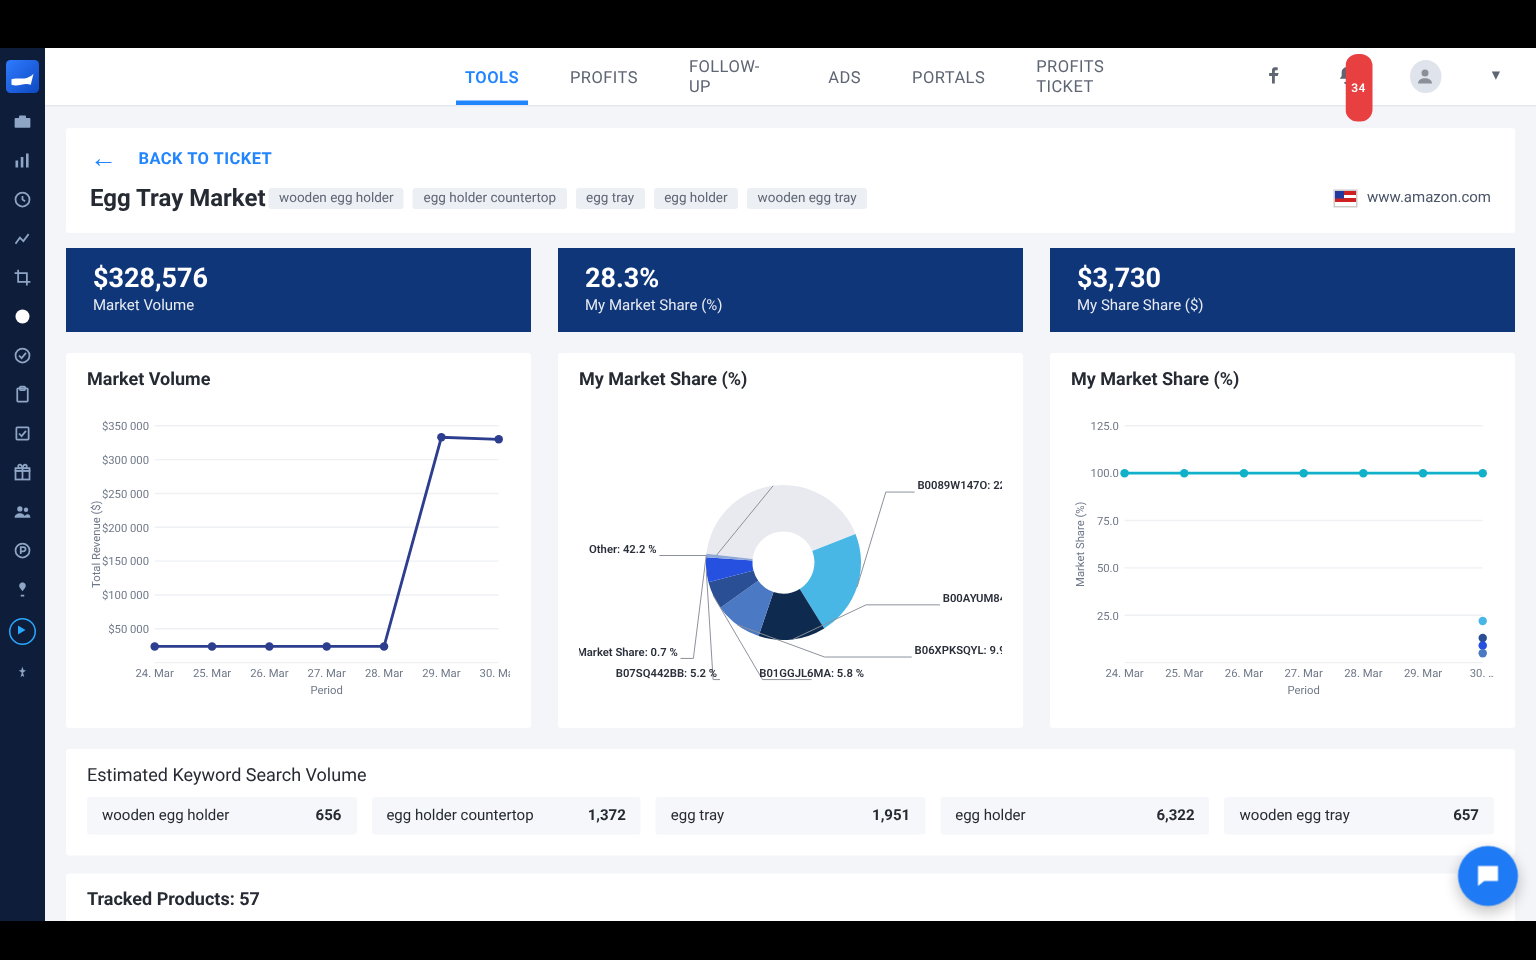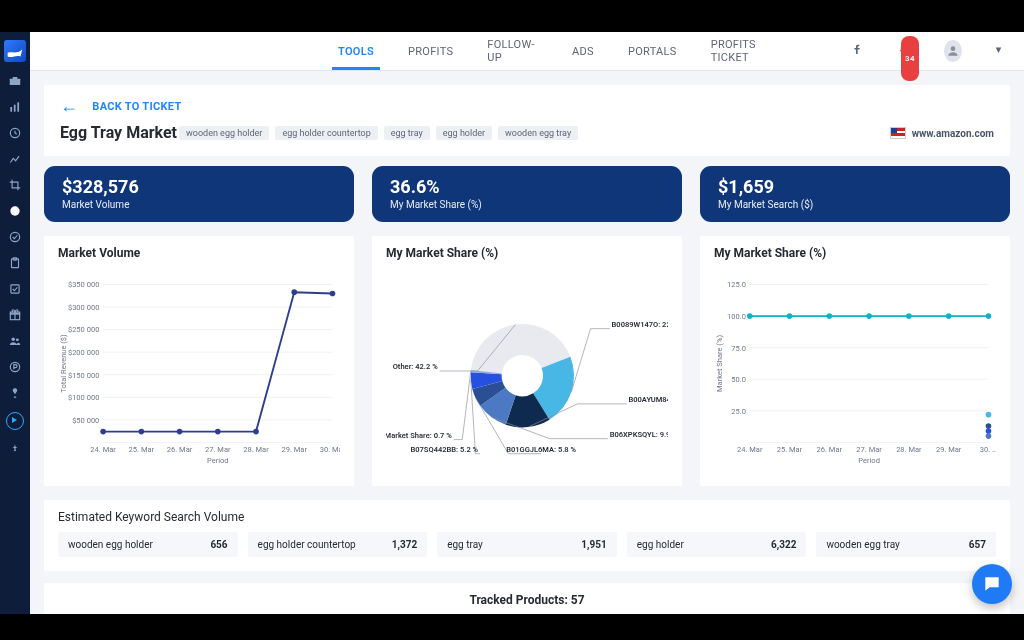--- a/index.html
+++ b/index.html
@@ -28,62 +28,62 @@
   .sidebar .ic{width:14px;height:14px;color:#8ea5c5;}
   .sidebar .ic.active{color:#fff;}
   .sidebar .ic svg{width:100%;height:100%;display:block;}
   .sidebar .round{width:16px;height:16px;border:1.5px solid #6b82a6;border-radius:50%;}
   .sidebar .round.play{border-color:#2aa8ff;}
   .sidebar .round.play::after{content:"";display:block;width:0;height:0;border-left:5px solid #2aa8ff;border-top:3px solid transparent;border-bottom:3px solid transparent;margin:4px 0 0 5px;}
 
   .main{flex:1;display:flex;flex-direction:column;overflow:hidden;}
   .topnav{background:#fff;border-bottom:1px solid var(--line);height:38px;display:flex;align-items:center;padding:0 20px 0 280px;gap:34px;font-size:11px;letter-spacing:.3px;}
   .topnav .tab{color:#5e6573;cursor:pointer;}
-  .topnav .tab.active{color:var(--accent);font-weight:600;position:relative;margin-left:28px;}
+  .topnav .tab.active{color:var(--accent);font-weight:600;position:relative;}
   .topnav .tab.active::after{content:"";position:absolute;left:-6px;right:-6px;bottom:-12px;height:3px;background:var(--accent);}
   .topnav .spacer{flex:1;}
   .topnav .icon{width:16px;height:16px;color:#5e6573;position:relative;}
   .topnav .badge{position:absolute;top:-7px;right:-9px;background:#e84040;color:#fff;border-radius:8px;padding:18px 4px;font-size:8px;font-weight:600;}
   .avatar{width:22px;height:22px;border-radius:50%;background:#dfe4ec;display:flex;align-items:center;justify-content:center;}
 
   .page{flex:1;overflow:auto;padding:14px 14px 0 14px;}
   .backrow{display:flex;align-items:center;gap:14px;color:var(--accent);font-size:11px;font-weight:700;letter-spacing:.3px;}
   .backrow .arrow{font-size:18px;font-weight:400;}
 
   .titlecard{background:var(--card);border-radius:2px;padding:10px 16px 14px;margin-bottom:10px;}
   .titlerow{display:flex;align-items:center;gap:2px;}
   .market-title{font-size:16px;font-weight:700;}
   .tags{display:flex;gap:6px;}
   .tag{background:var(--tag);border-radius:2px;padding:2px 7px;font-size:9px;color:#5e6573;}
-  .amazon{margin-left:auto;display:flex;gap:6px;align-items:flex-end;font-size:10px;color:#4b5668;font-weight:bold;}
+  .amazon{margin-left:auto;display:flex;gap:6px;align-items:center;font-size:10px;color:#4b5668;}
   .flag{width:14px;height:10px;background:linear-gradient(#c22 25%,#fff 25% 50%,#c22 50% 75%,#fff 75%);border:1px solid #ccc;position:relative;}
   .flag::before{content:"";position:absolute;top:0;left:0;width:6px;height:5px;background:#223a9e;}
 
   .kpis{display:flex;gap:18px;margin-bottom:14px;}
-  .kpi{flex:1;background:var(--card-navy);color:var(--text-light);padding:10px 18px 12px;border-radius:11px;}
+  .kpi{flex:1;background:var(--card-navy);color:var(--text-light);padding:10px 18px 12px;border-radius:0;}
   .kpi .v{font-size:18px;font-weight:700;}
   .kpi .l{font-size:10px;opacity:.9;margin-top:2px;}
 
   .charts{display:flex;gap:18px;margin-bottom:14px;}
   .chart{flex:1;background:var(--card);border-radius:2px;padding:10px 14px;}
   .chart .h{font-size:12px;font-weight:700;margin-bottom:6px;}
   .chartbox{height:210px;position:relative;}
   svg.plot{width:100%;height:100%;}
   .tick{font-size:8px;fill:#6f7888;}
   .axislabel{font-size:8px;fill:#6f7888;}
   .grid{stroke:#eef0f4;stroke-width:1;}
   .pielabel{font-size:8px;fill:#2a2f3a;font-weight:600;}
 
   .kwcard{background:var(--card);border-radius:2px;padding:10px 14px 14px;margin-bottom:12px;}
   .kwcard .h{font-size:12px;font-weight:400;margin-bottom:8px;}
   .kwrow{display:flex;gap:10px;}
   .kw{flex:1;background:#f6f7fa;border-radius:2px;padding:7px 10px;display:flex;justify-content:space-between;font-size:10px;}
   .kw .n{font-weight:700;}
 
-  .tracked{background:var(--card);border-radius:2px;padding:10px 14px;display:flex;flex-direction:column;gap:8px;align-items:center;}
+  .tracked{background:var(--card);border-radius:2px;padding:10px 14px;display:flex;flex-direction:column;gap:8px;}
   .tracked .h{font-size:12px;font-weight:700;}
 
   .fab{position:absolute;right:12px;bottom:36px;width:40px;height:40px;border-radius:50%;background:#1f7af5;display:flex;align-items:center;justify-content:center;box-shadow:0 4px 10px rgba(0,0,0,.25);}
   .fab svg{width:20px;height:20px;fill:#fff;}
 </style>
 </head>
 <body>
 
 <div class="viewport">
   <div class="topbar"></div>
@@ -229,26 +229,26 @@
             </div>
           </div>
         </div>
 
         <div class="kpis">
           <div class="kpi">
             <div class="v">$328,576</div>
             <div class="l">Market Volume</div>
           </div>
           <div class="kpi">
-            <div class="v">36.6%</div>
+            <div class="v">28.3%</div>
             <div class="l">My Market Share (%)</div>
           </div>
           <div class="kpi">
-            <div class="v">$1,659</div>
-            <div class="l">My Market Search ($)</div>
+            <div class="v">$3,730</div>
+            <div class="l">My Share Share ($)</div>
           </div>
         </div>
 
         <div class="charts">
 
           <div class="chart">
             <div class="h">Market Volume</div>
             <div class="chartbox"><svg class="plot" id="plot-mv" viewBox="0 0 300 200">
                   <line x1="48" x2="292" y1="152" y2="152" class="grid"></line>
                   <text x="44" y="155" text-anchor="end" class="tick">$50 000</text>

